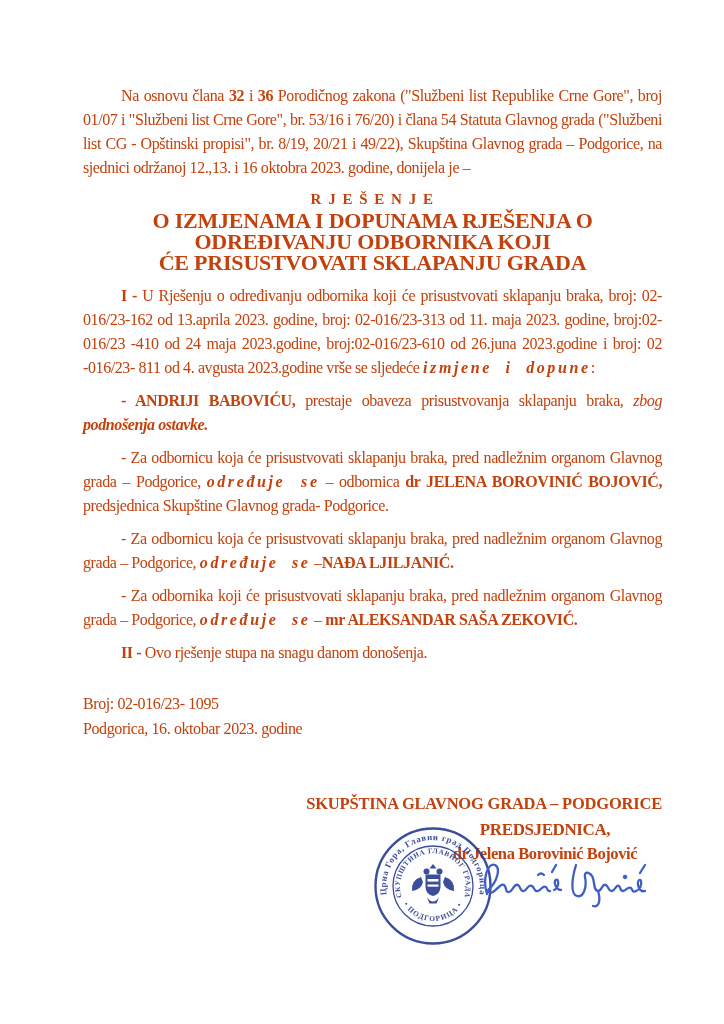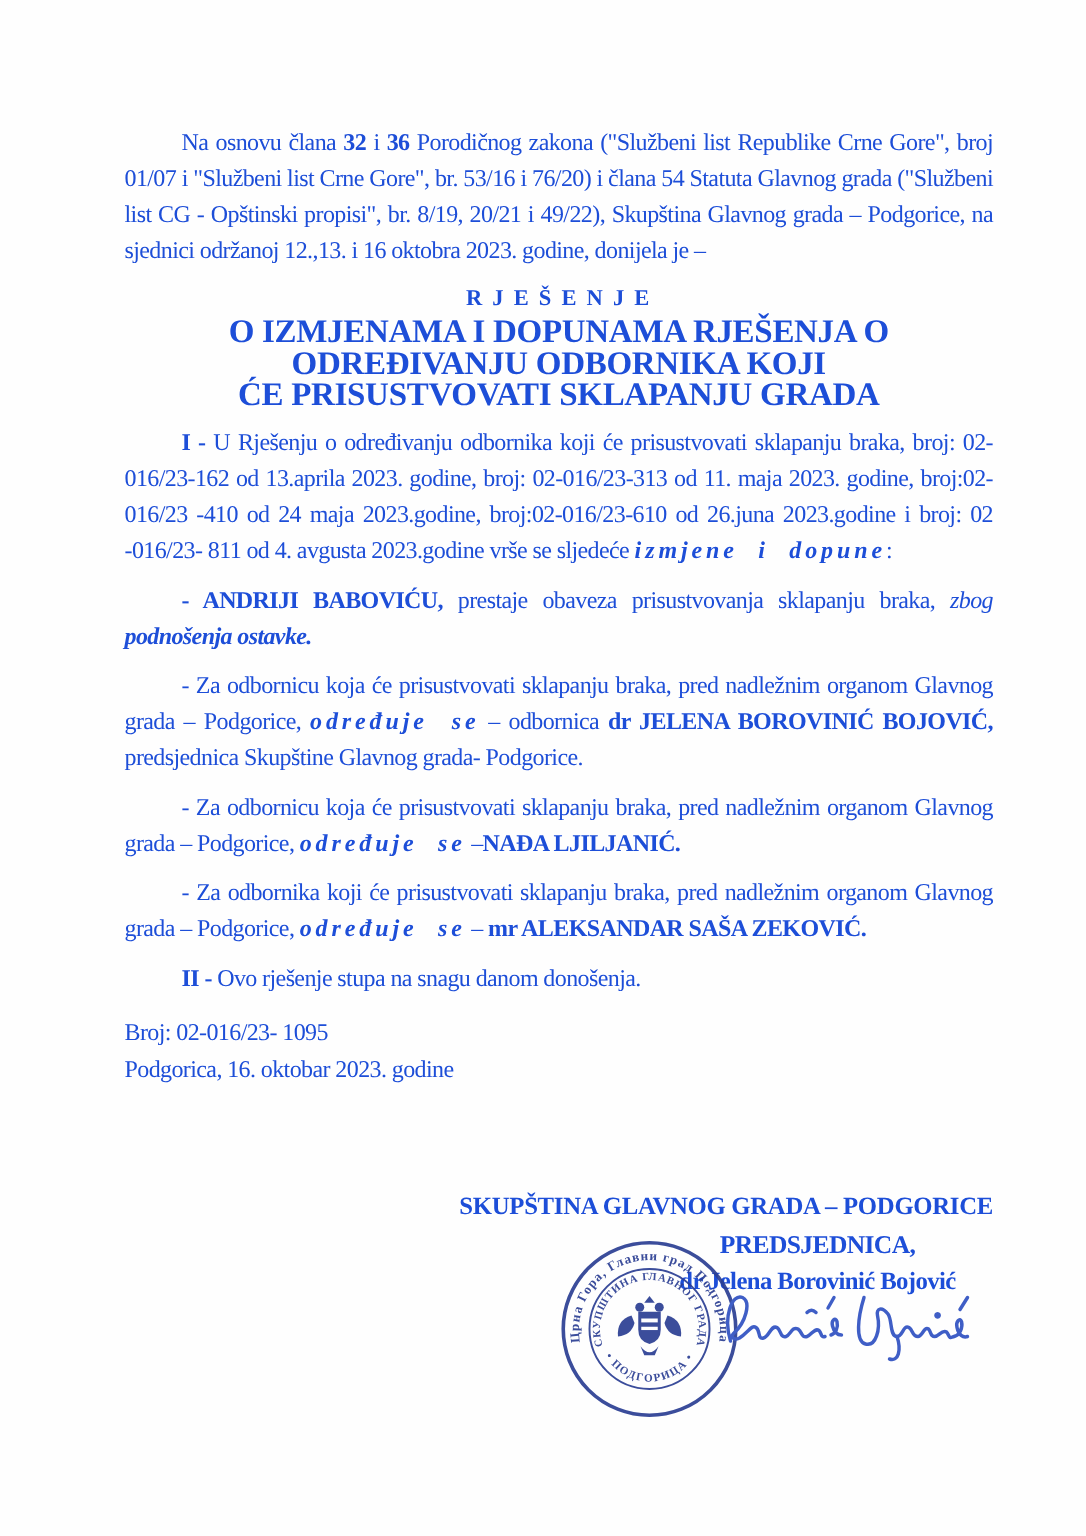--- a/index.html
+++ b/index.html
@@ -1,21 +1,21 @@
 <!DOCTYPE html>
 <html><head>
 <meta charset="utf-8">
 <style>
   html,body{margin:0;padding:0;background:#e8e8e8;}
   .page{
     position:relative;
     width:724px;height:1024px;
     margin:0 auto;
     background:#fefefe;
-    color:#1d4ed8;
+    color:#c2410c;
     font-family:"Liberation Serif","DejaVu Serif",serif;
     font-size:16px;
     letter-spacing:-0.4px;
     line-height:24px;
     overflow:hidden;
     box-sizing:border-box;
   }
   .doc{
     position:absolute;
     top:84px;left:83px;right:62px;
@@ -29,21 +29,21 @@
   .seg.i{font-style:italic;}
   .seg.bi{font-weight:bold;font-style:italic;}
   .seg.bis{font-weight:bold;font-style:italic;letter-spacing:2.6px;word-spacing:7px;}
   .title-block{
     text-align:center;
     font-weight:bold;
     margin:4px 0 11px 0;
   }
   .title-line1{font-size:15px;letter-spacing:1.5px;line-height:21px;}
   .title-line2,.title-line3{font-size:22px;letter-spacing:-0.2px;line-height:21px;}
-  .ref-block{margin-top:11px;line-height:25px;}
+  .ref-block{margin-top:26px;line-height:25px;}
   .ref-line{text-align:left;}
   .closing{
     position:absolute;
     top:792px;left:0;right:0;
     height:232px;
   }
   .issuer{
     position:absolute;
     top:0;left:83px;width:579px;
     text-align:right;

